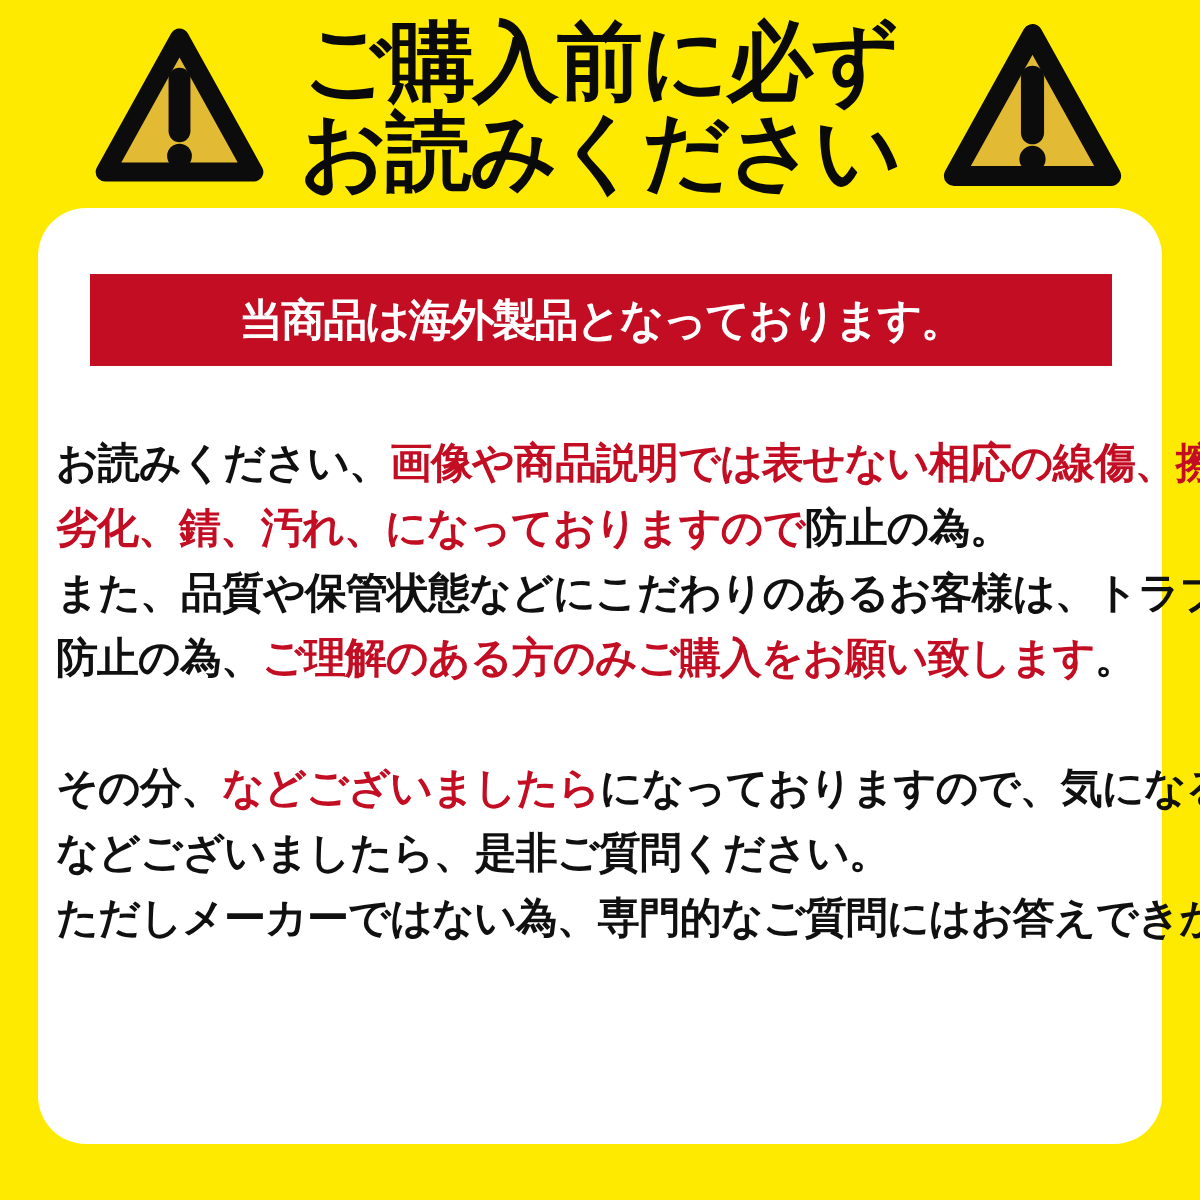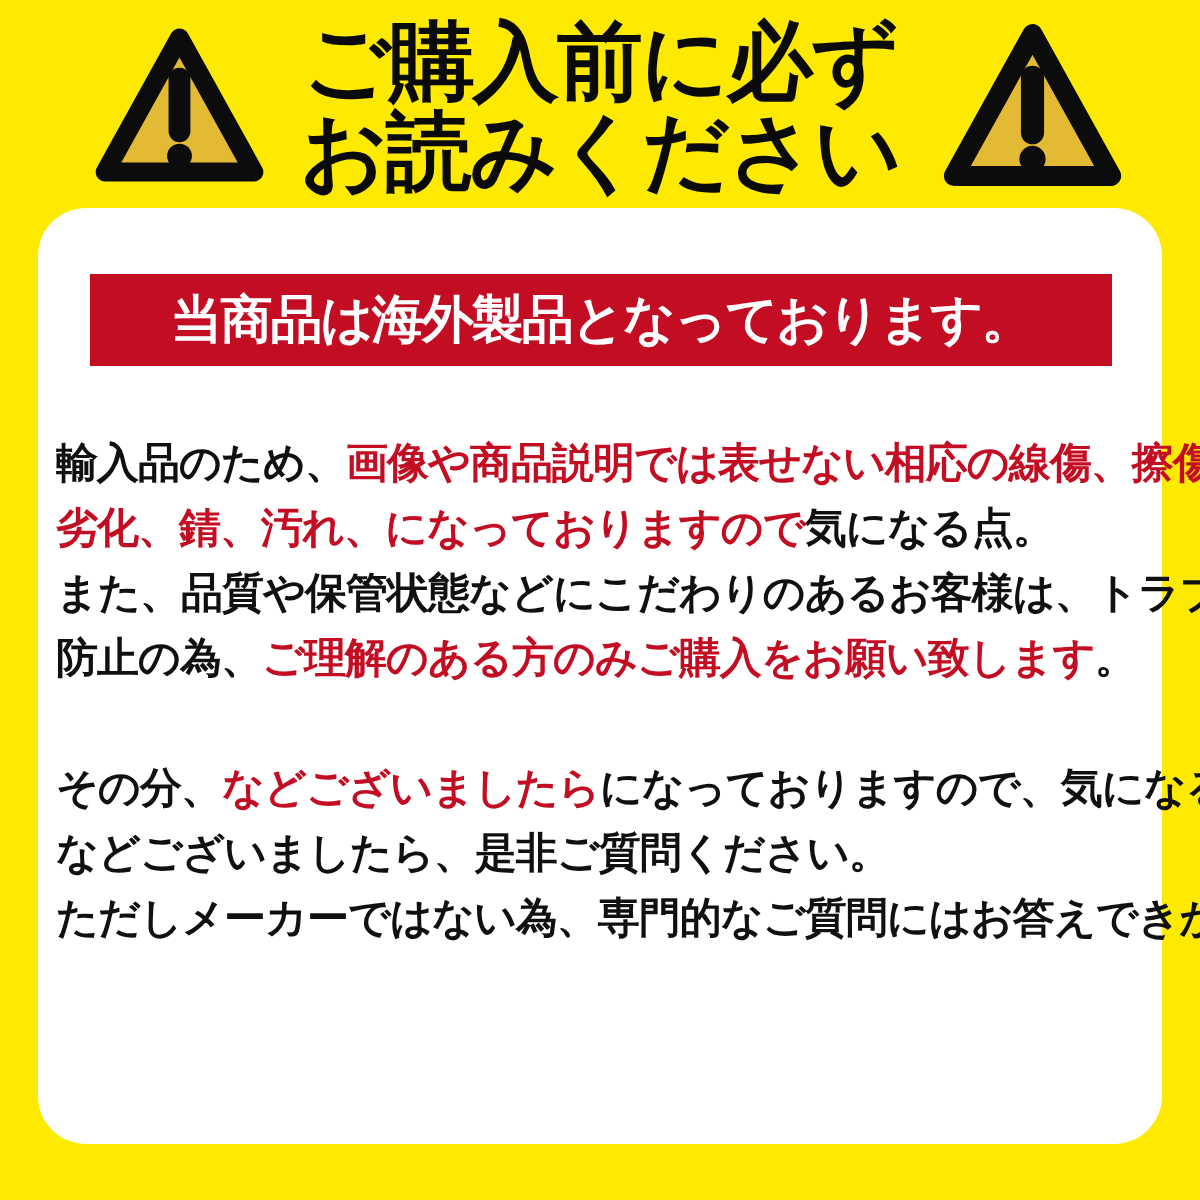--- a/index.html
+++ b/index.html
@@ -46,21 +46,21 @@
   
   .banner {
     position: absolute;
     left: 52px; top: 66px;
     width: 1022px; height: 92px;
     background: var(--red);
     display: flex;
     align-items: center;
     justify-content: center;
     color: #ffffff;
-    font-size: 52px;
+    font-size: 44px;
     font-weight: 900;
     letter-spacing: -2px;
     white-space: nowrap;
   }
 
   
   .bodytext {
     position: absolute;
     left: 18px; top: 222px;
     width: 1092px;
@@ -102,22 +102,22 @@
     <div>お読みください</div>
   </div>
 
   <div class="panel">
 
     <div class="banner">
       <span>当商品は海外製品となっております。</span>
     </div>
 
     <div class="bodytext">
-        <div class="line"><span class="seg">輸入品のため、</span><span class="seg red">画像や商品説明では表せない相応の線傷、擦傷、</span></div>
-        <div class="line"><span class="seg red">劣化、錆、汚れ、になっておりますので</span><span class="seg">気になる点。</span></div>
+        <div class="line"><span class="seg">お読みください、</span><span class="seg red">画像や商品説明では表せない相応の線傷、擦傷、</span></div>
+        <div class="line"><span class="seg red">劣化、錆、汚れ、になっておりますので</span><span class="seg">防止の為。</span></div>
         <div class="line"><span class="seg">また、品質や保管状態などにこだわりのあるお客様は、トラブル</span></div>
         <div class="line"><span class="seg">防止の為、</span><span class="seg red">ご理解のある方のみご購入をお願い致します</span><span class="seg">。</span></div>
         <div class="line"></div>
         <div class="line"><span class="seg">その分、</span><span class="seg red">などございましたら</span><span class="seg">になっておりますので、気になる点</span></div>
         <div class="line"><span class="seg">などございましたら、是非ご質問ください。</span></div>
         <div class="line"><span class="seg">ただしメーカーではない為、専門的なご質問にはお答えできかね</span></div>
       </div>
 
   </div>
 

